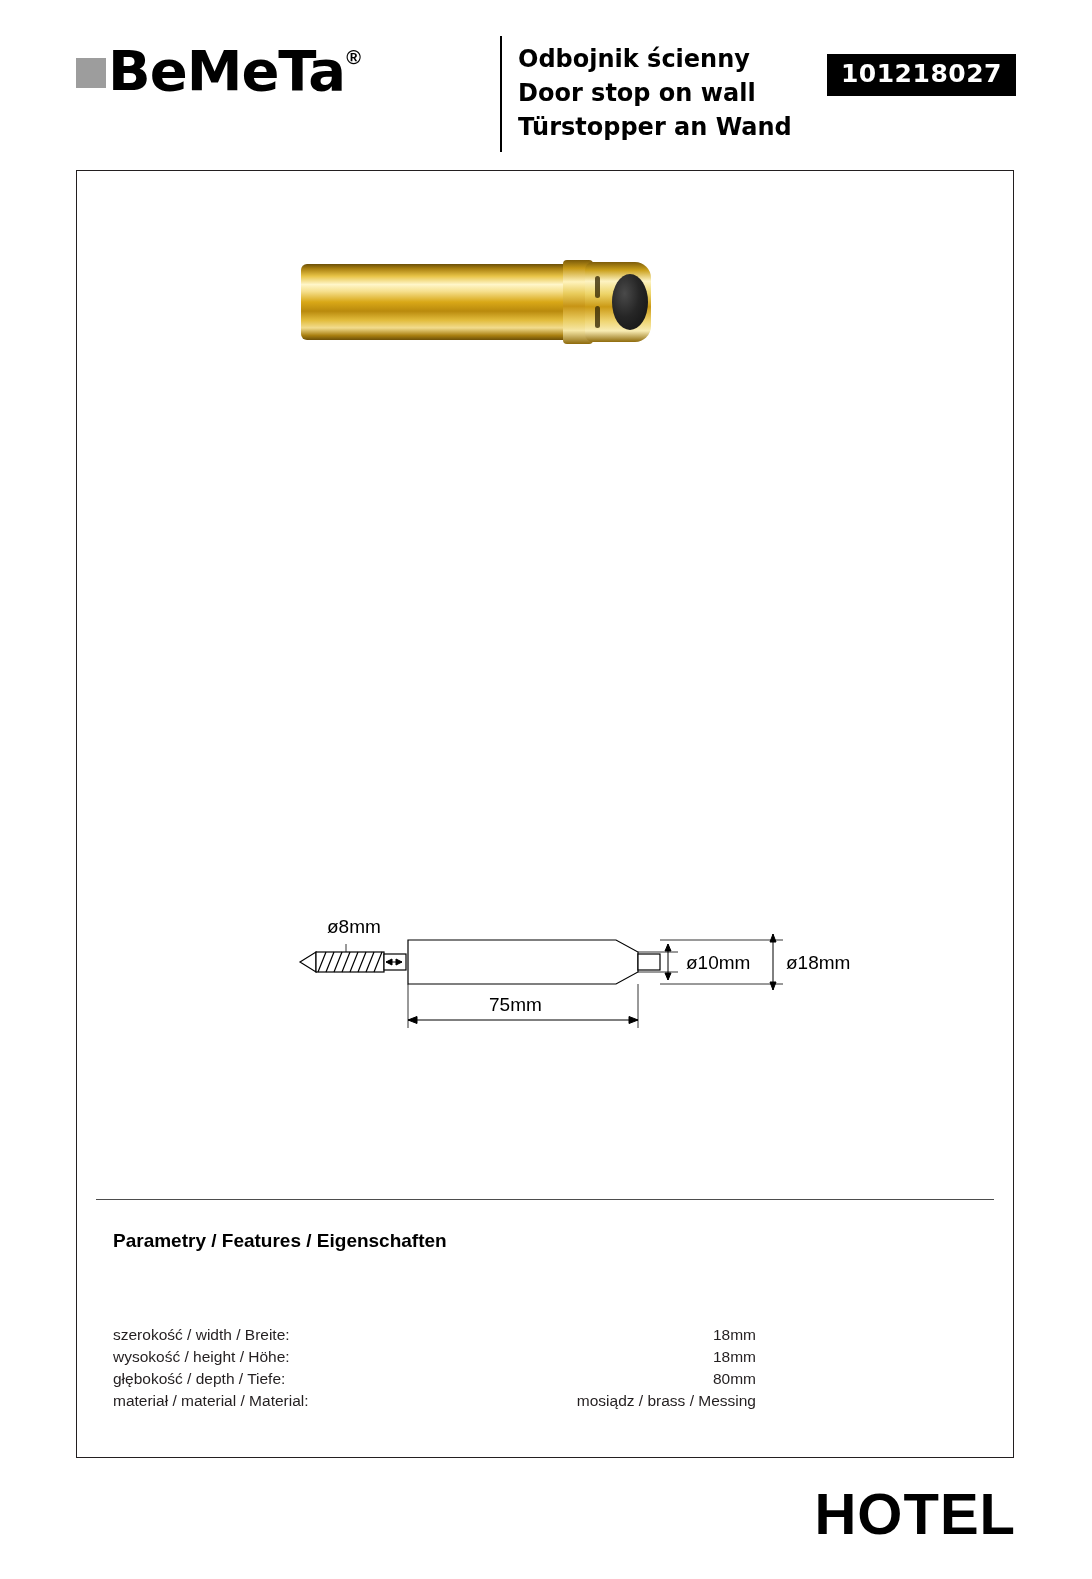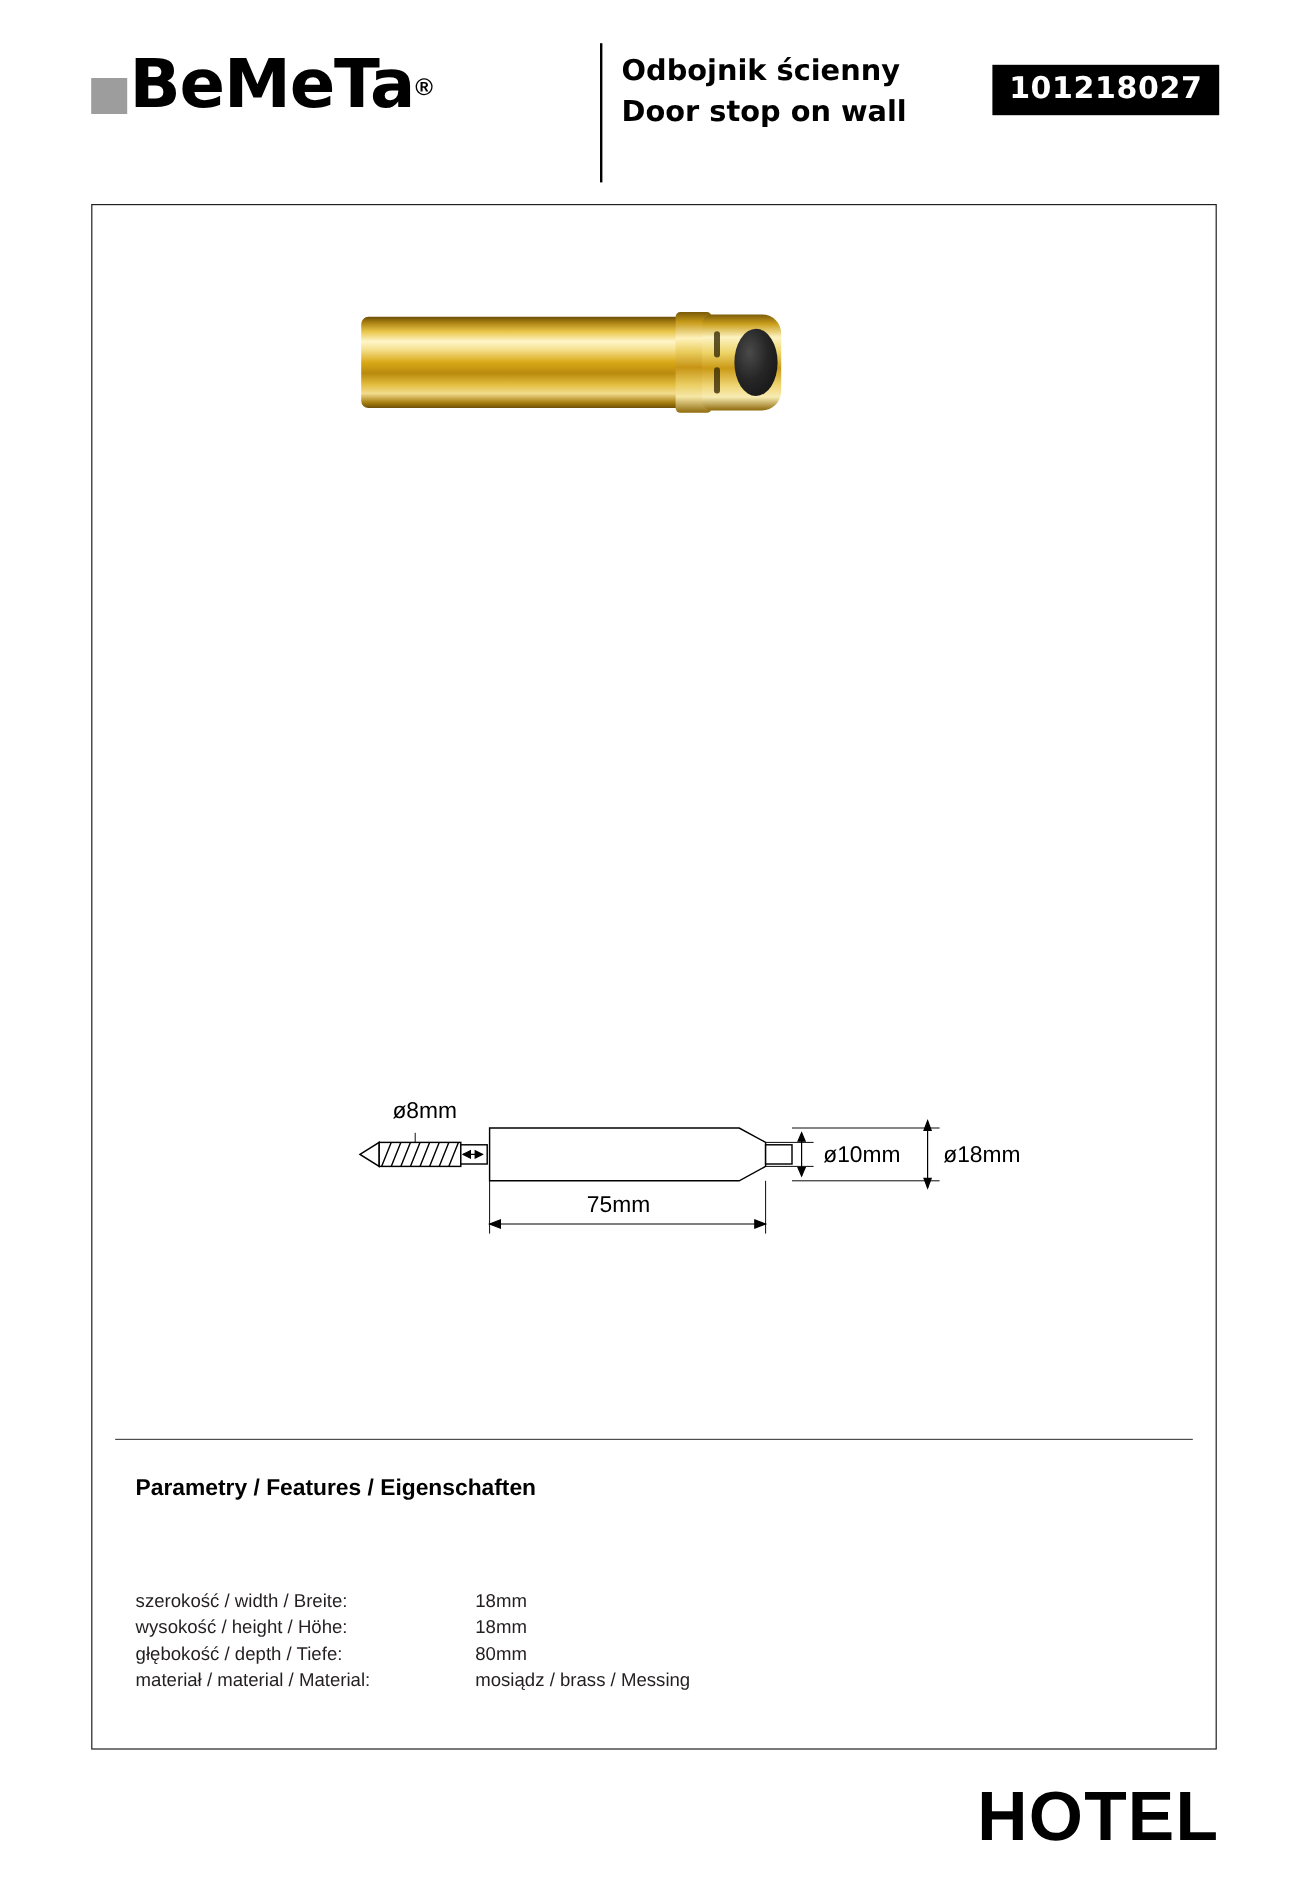--- a/index.html
+++ b/index.html
@@ -22,21 +22,21 @@
     left: 76px;
     top: 36px;
     width: 940px;
     height: 120px;
   }
   .brand {
     position: absolute;
     left: 0;
     top: 4px;
     display: flex;
-    align-items: center;
+    align-items: flex-start;
   }
   .brand-square {
     width: 30px;
     height: 30px;
     background: #9d9d9d;
     margin-top: 18px;
     margin-right: 2px;
   }
   .brand-text {
     font-family: "DejaVu Sans", sans-serif;
@@ -225,20 +225,21 @@
     margin-top: 48px;
   }
   .features-table .row {
     display: flex;
   }
   .features-table .label {
     width: 283px;
   }
   .features-table .value {
     width: 360px;
+    text-align: right;
   }
 
   
   .footer-hotel {
     position: absolute;
     right: 76px;
     top: 1480px;
     font-family: Liberation Sans, sans-serif;
     font-weight: bold;
     font-size: 58px;
@@ -255,20 +256,21 @@
     <div class="brand-square"></div>
     <div class="brand-text">BeMeTa</div>
     <div class="brand-reg">®</div>
   </div>
 
   <div class="title-divider"></div>
 
   <div class="titles">
     <div>Odbojnik ścienny</div>
     <div>Door stop on wall</div>
+    <div>Türstopper an Wand</div>
   </div>
 
   <div class="code-badge">101218027</div>
 </div>
 
 <div class="frame"></div>
 
 <div class="product">
   <div class="prod-body"></div>
   <div class="prod-ring"></div>

